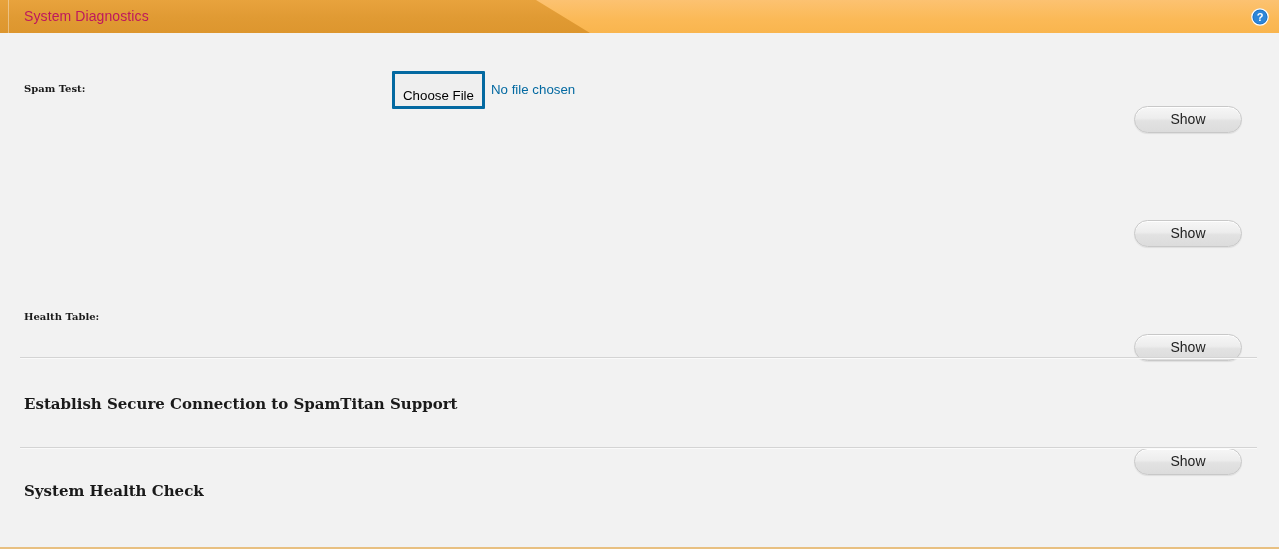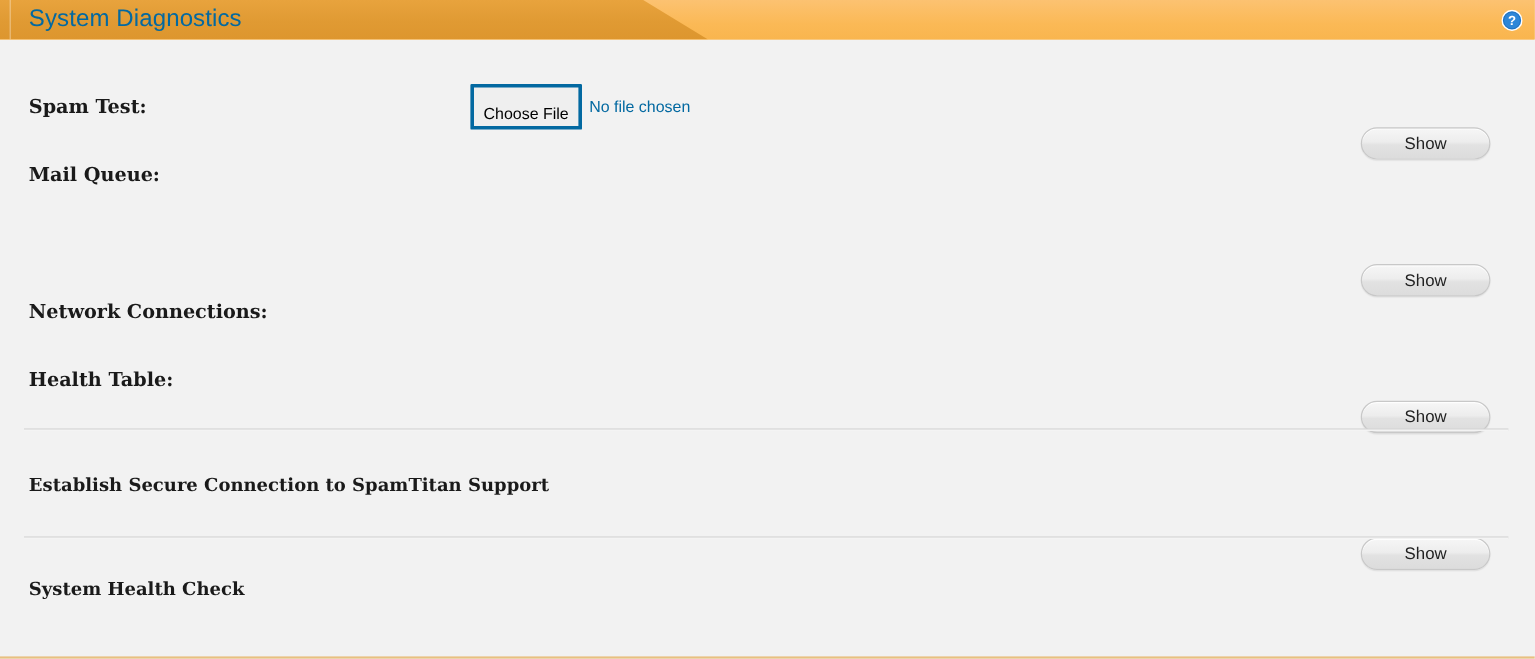--- a/index.html
+++ b/index.html
@@ -60,23 +60,23 @@
     left: 8px; top: 0;
     width: 1px; height: 33px;
     background: rgba(255,255,255,0.38);
     z-index: 2;
   }
   #title-text {
     position: absolute;
     left: 24px;
     top: 4px;
     z-index: 3;
-    color: #0369a1;
-    font-family: "Liberation Sans", sans-serif;
-    font-size: 20px;
+    color: #be185d;
+    font-family: "Liberation Sans", sans-serif;
+    font-size: 14px;
     font-weight: 400;
     letter-spacing: 0.1px;
     line-height: 25px;
     white-space: nowrap;
   }
   #help-icon {
     position: absolute;
     left: 1251px;
     top: 8px;
     width: 18px;
@@ -100,21 +100,21 @@
     width: 1279px;
     height: 40px;
   }
   .row-label {
     position: absolute;
     left: 24px;
     top: 0;
     height: 40px;
     line-height: 40px;
     font-family: "DejaVu Serif", "Liberation Serif", serif;
-    font-size: 16px;
+    font-size: 10px;
     font-weight: bold;
     color: #1a1a1a;
     white-space: nowrap;
     text-align: center;
   }
   .row-field {
     position: absolute;
     left: 392px;
     top: 0;
     height: 40px;
@@ -224,30 +224,28 @@
       <div class="row-label">Spam Test:</div>
       <div class="row-field">
         <span class="file-input">
           <span class="file-btn">Choose File</span><span class="file-status">No file chosen</span>
         </span>
       </div>
       <button class="pill-btn" style="top:37px;">Show</button>
     </div>
 
     <div class="row" style="top:93px;">
-      <div class="row-label">Mail Queue:</div>
       <button class="pill-btn" style="top:94px;">Show</button>
     </div>
 
     <div class="row" style="top:150px;">
       <button class="pill-btn" style="top:151px;">Show</button>
     </div>
 
     <div class="row" style="top:207px;">
-      <div class="row-label">Network Connections:</div>
       <button class="pill-btn" style="top:208px;">Show</button>
     </div>
 
     <div class="row" style="top:264px;">
       <div class="row-label">Health Table:</div>
 
     </div>
 
     <div class="divider" style="top:324px;"></div>
 

